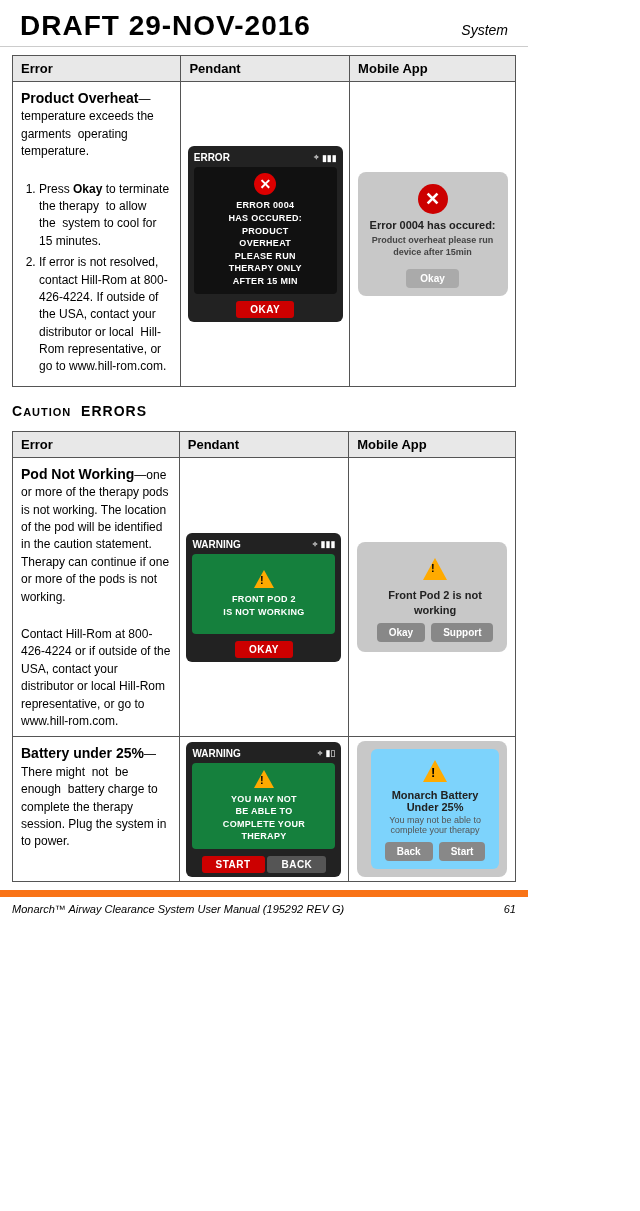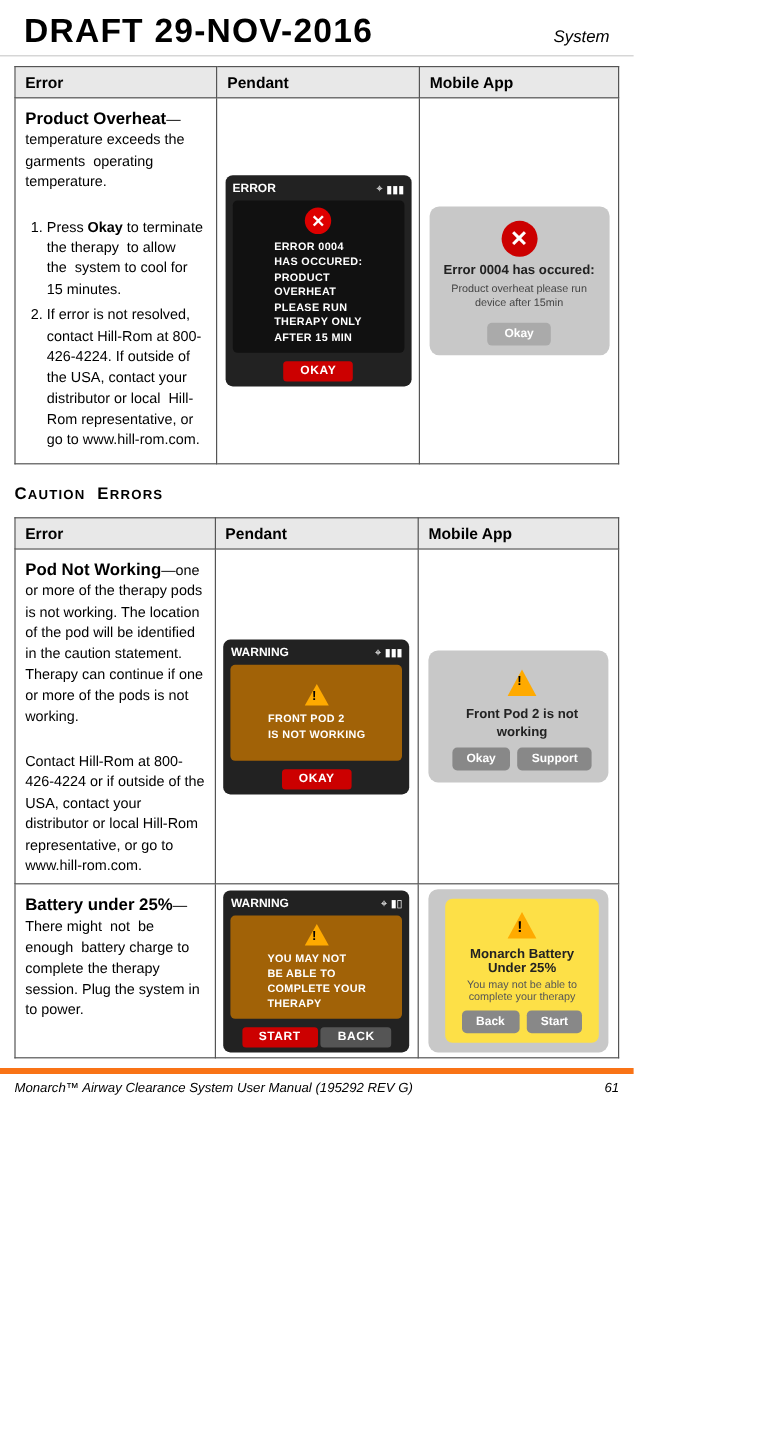--- a/index.html
+++ b/index.html
@@ -119,21 +119,21 @@
       border-radius: 4px;
       min-height: 80px;
       padding: 6px;
       text-align: center;
       display: flex;
       flex-direction: column;
       align-items: center;
       justify-content: center;
     }
     .pendant-body.error-bg { background: #111; }
-    .pendant-body.warning-bg { background: #a16207; }
+    .pendant-body.warning-bg { background: #15803d; }
     .pendant-x-icon {
       width: 22px;
       height: 22px;
       border-radius: 50%;
       background: #d00;
       display: flex;
       align-items: center;
       justify-content: center;
       font-size: 14px;
       color: #fff;
@@ -147,21 +147,21 @@
       align-items: center;
       justify-content: center;
       font-size: 16px;
       color: #fa0;
       margin-bottom: 4px;
     }
     .pendant-text {
       font-size: 9px;
       font-weight: bold;
       color: #fff;
-      text-align: left;
+      text-align: center;
       line-height: 1.4;
       letter-spacing: 0.3px;
     }
     .pendant-footer {
       margin-top: 5px;
       text-align: center;
     }
     .pendant-btn {
       background: #c00;
       color: #fff;
@@ -216,41 +216,42 @@
       font-weight: bold;
       color: #222;
       margin-bottom: 3px;
       line-height: 1.3;
     }
     .app-sub-text {
       font-size: 9px;
       color: #444;
       margin-bottom: 6px;
       line-height: 1.3;
+      font-weight: bold;
     }
     .app-btn {
       background: #888;
       color: #fff;
       border: none;
       border-radius: 4px;
       padding: 4px 12px;
       font-size: 10px;
       font-weight: bold;
       display: inline-block;
       margin: 2px 1px;
     }
     .app-btn-row {
       display: flex;
       gap: 4px;
       justify-content: center;
       margin-top: 4px;
     }
     
     .app-battery-content {
-      background: #fde047;
+      background: #7dd3fc;
       border-radius: 6px;
       padding: 6px;
       text-align: center;
     }
     .app-battery-title {
       font-size: 11px;
       font-weight: bold;
       color: #222;
       margin-bottom: 2px;
     }
@@ -258,21 +259,21 @@
       font-size: 9px;
       color: #555;
       margin-bottom: 5px;
     }
     
     .page-footer {
       display: flex;
       justify-content: space-between;
       align-items: center;
       padding: 6px 12px;
-      border-top: 5px solid #f97316;
+      border-top: 7px solid #f97316;
       margin-top: 8px;
       font-size: 11px;
       font-style: italic;
     }
     .warning-triangle {
       display: inline-block;
       width: 0;
       height: 0;
       border-left: 10px solid transparent;
       border-right: 10px solid transparent;
@@ -370,21 +371,21 @@
             <div class="app-title-text">Error 0004 has occured:</div>
             <div class="app-sub-text">Product overheat please run device after 15min</div>
             <span class="app-ok-btn">Okay</span>
           </div>
         </td>
       </tr>
     </tbody>
   </table>
 
   <div class="section-heading">
-    <span>C<span style="font-size:11px;text-align:center;">AUTION</span>&nbsp; E<span style="font-size:11px;text-align:right;">RRORS</span></span>
+    <span>C<span style="font-size:11px;text-align:center;">AUTION</span>&nbsp; E<span style="font-size:14px;text-align:right;">RRORS</span></span>
   </div>
 
   <table class="error-table">
     <thead>
       <tr>
         <th>Error</th>
         <th>Pendant</th>
         <th>Mobile App</th>
       </tr>
     </thead>

